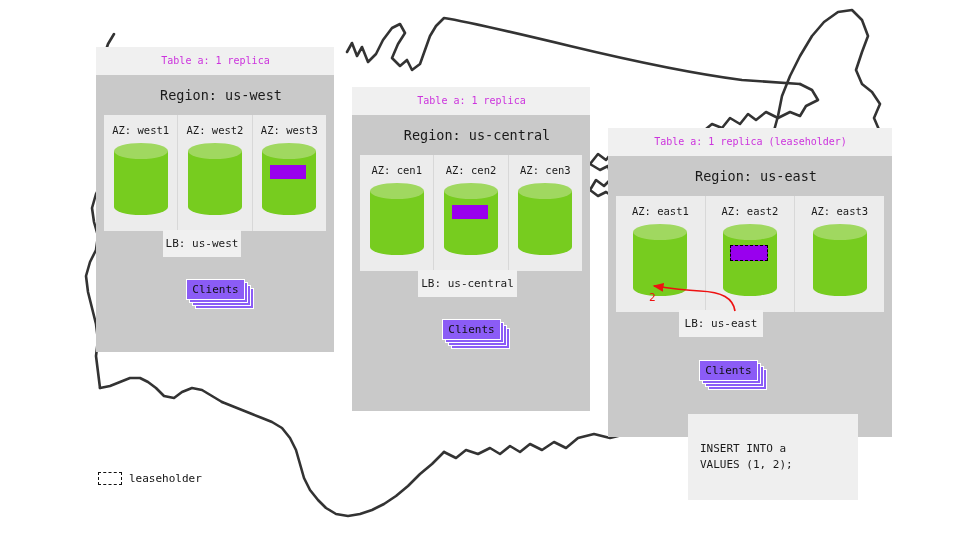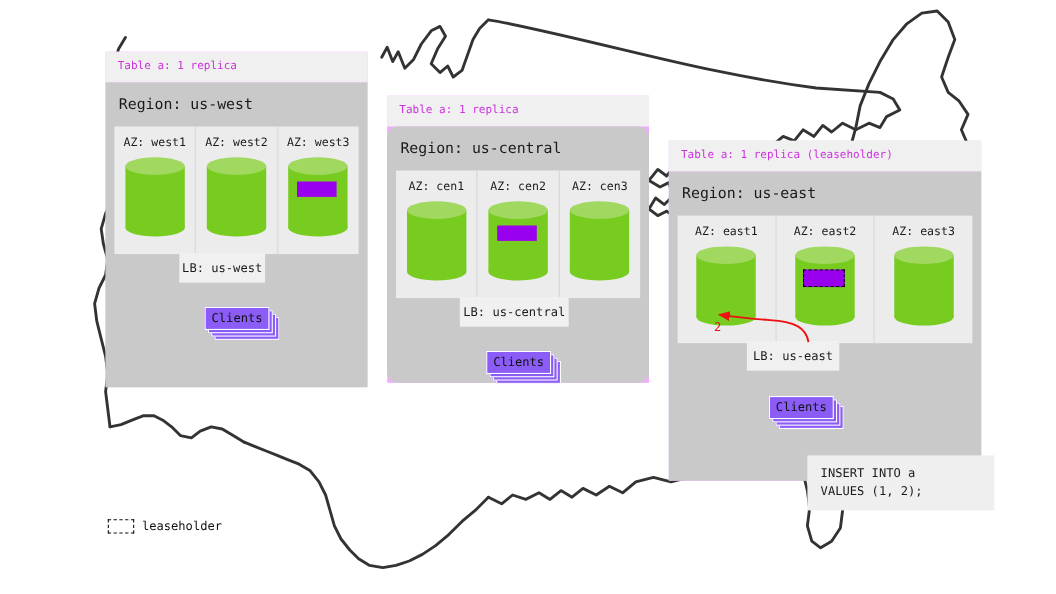--- a/index.html
+++ b/index.html
@@ -7,21 +7,21 @@
     width:960px;height:540px;overflow:hidden;position:relative;
     background:#ffffff;
     font-family:"DejaVu Sans Mono","Liberation Mono",monospace;
   }
   #stage{position:absolute;left:0;top:0;width:960px;height:540px;}
 
   
   #map{position:absolute;left:0;top:0;width:960px;height:540px;}
 
   
-  .region-panel{position:absolute;background:#f0abfc;}
+  .region-panel{position:absolute;background:#7f1d1d;text-align:center;}
   .panel-title{
     background:#f0f0f0;color:#cc33dd;
     font-size:10px;line-height:1;padding:9px 10px 9px 11px;
     letter-spacing:0px;white-space:nowrap;
   }
   .panel-body{background:#c9c9c9;padding:0;}
   .region-label{
     color:#1a1a1a;font-size:13.5px;padding:12px 0 12px 12px;white-space:nowrap;
   }
   .az-strip{
@@ -65,21 +65,21 @@
     position:absolute;background:#8b5cf6;border:1px solid #ffffff;
   }
   .clients .card.front{
     display:flex;align-items:center;justify-content:center;
     color:#111111;font-size:11px;white-space:nowrap;
   }
 
   
   .sql-note{
     position:absolute;background:#efefef;color:#1a1a1a;
-    font-size:11px;line-height:16px;padding:9px 12px;white-space:pre;z-index:7;margin-left:46px;
+    font-size:11px;line-height:16px;padding:27px 12px;white-space:pre;z-index:7;
   }
 
   
   .legend{position:absolute;display:flex;align-items:center;gap:7px;z-index:8;}
   .legend .swatch{
     width:22px;height:11px;border:1.6px dashed #111111;background:transparent;
   }
   .legend .lbl{font-size:11px;color:#111111;white-space:nowrap;}
 
   
@@ -184,21 +184,21 @@
   <div class="lb-box" style="left:163px;top:230px;width:78px;">LB: us-west</div>
   <div class="clients" style="left:186px;top:279px;width:68px;height:30px;">
     <div class="card" style="left:9px;top:9px;width:57px;height:19px;"></div>
     <div class="card" style="left:6px;top:6px;width:57px;height:19px;"></div>
     <div class="card" style="left:3px;top:3px;width:57px;height:19px;"></div>
     <div class="card front" style="left:0px;top:0px;width:57px;height:19px;">Clients</div>
   </div>
 
   <div class="region-panel" style="left:352px;top:87px;width:238px;">
     <div class="panel-title">Table a: 1 replica</div>
-    <div class="panel-body" style="height:233px;border-radius:10px;">
+    <div class="panel-body" style="height:296px;">
       <div class="region-label">Region: us-central</div>
       <div class="az-strip" style="height:116px;">
         <div class="az-cell">
           <span class="az-label">AZ: cen1</span>
           <div class="cyl" style="width:54px;height:80px;">
             <div class="bot"></div>
             <div class="body"></div>
             <div class="top"></div>
           </div>
         </div>

